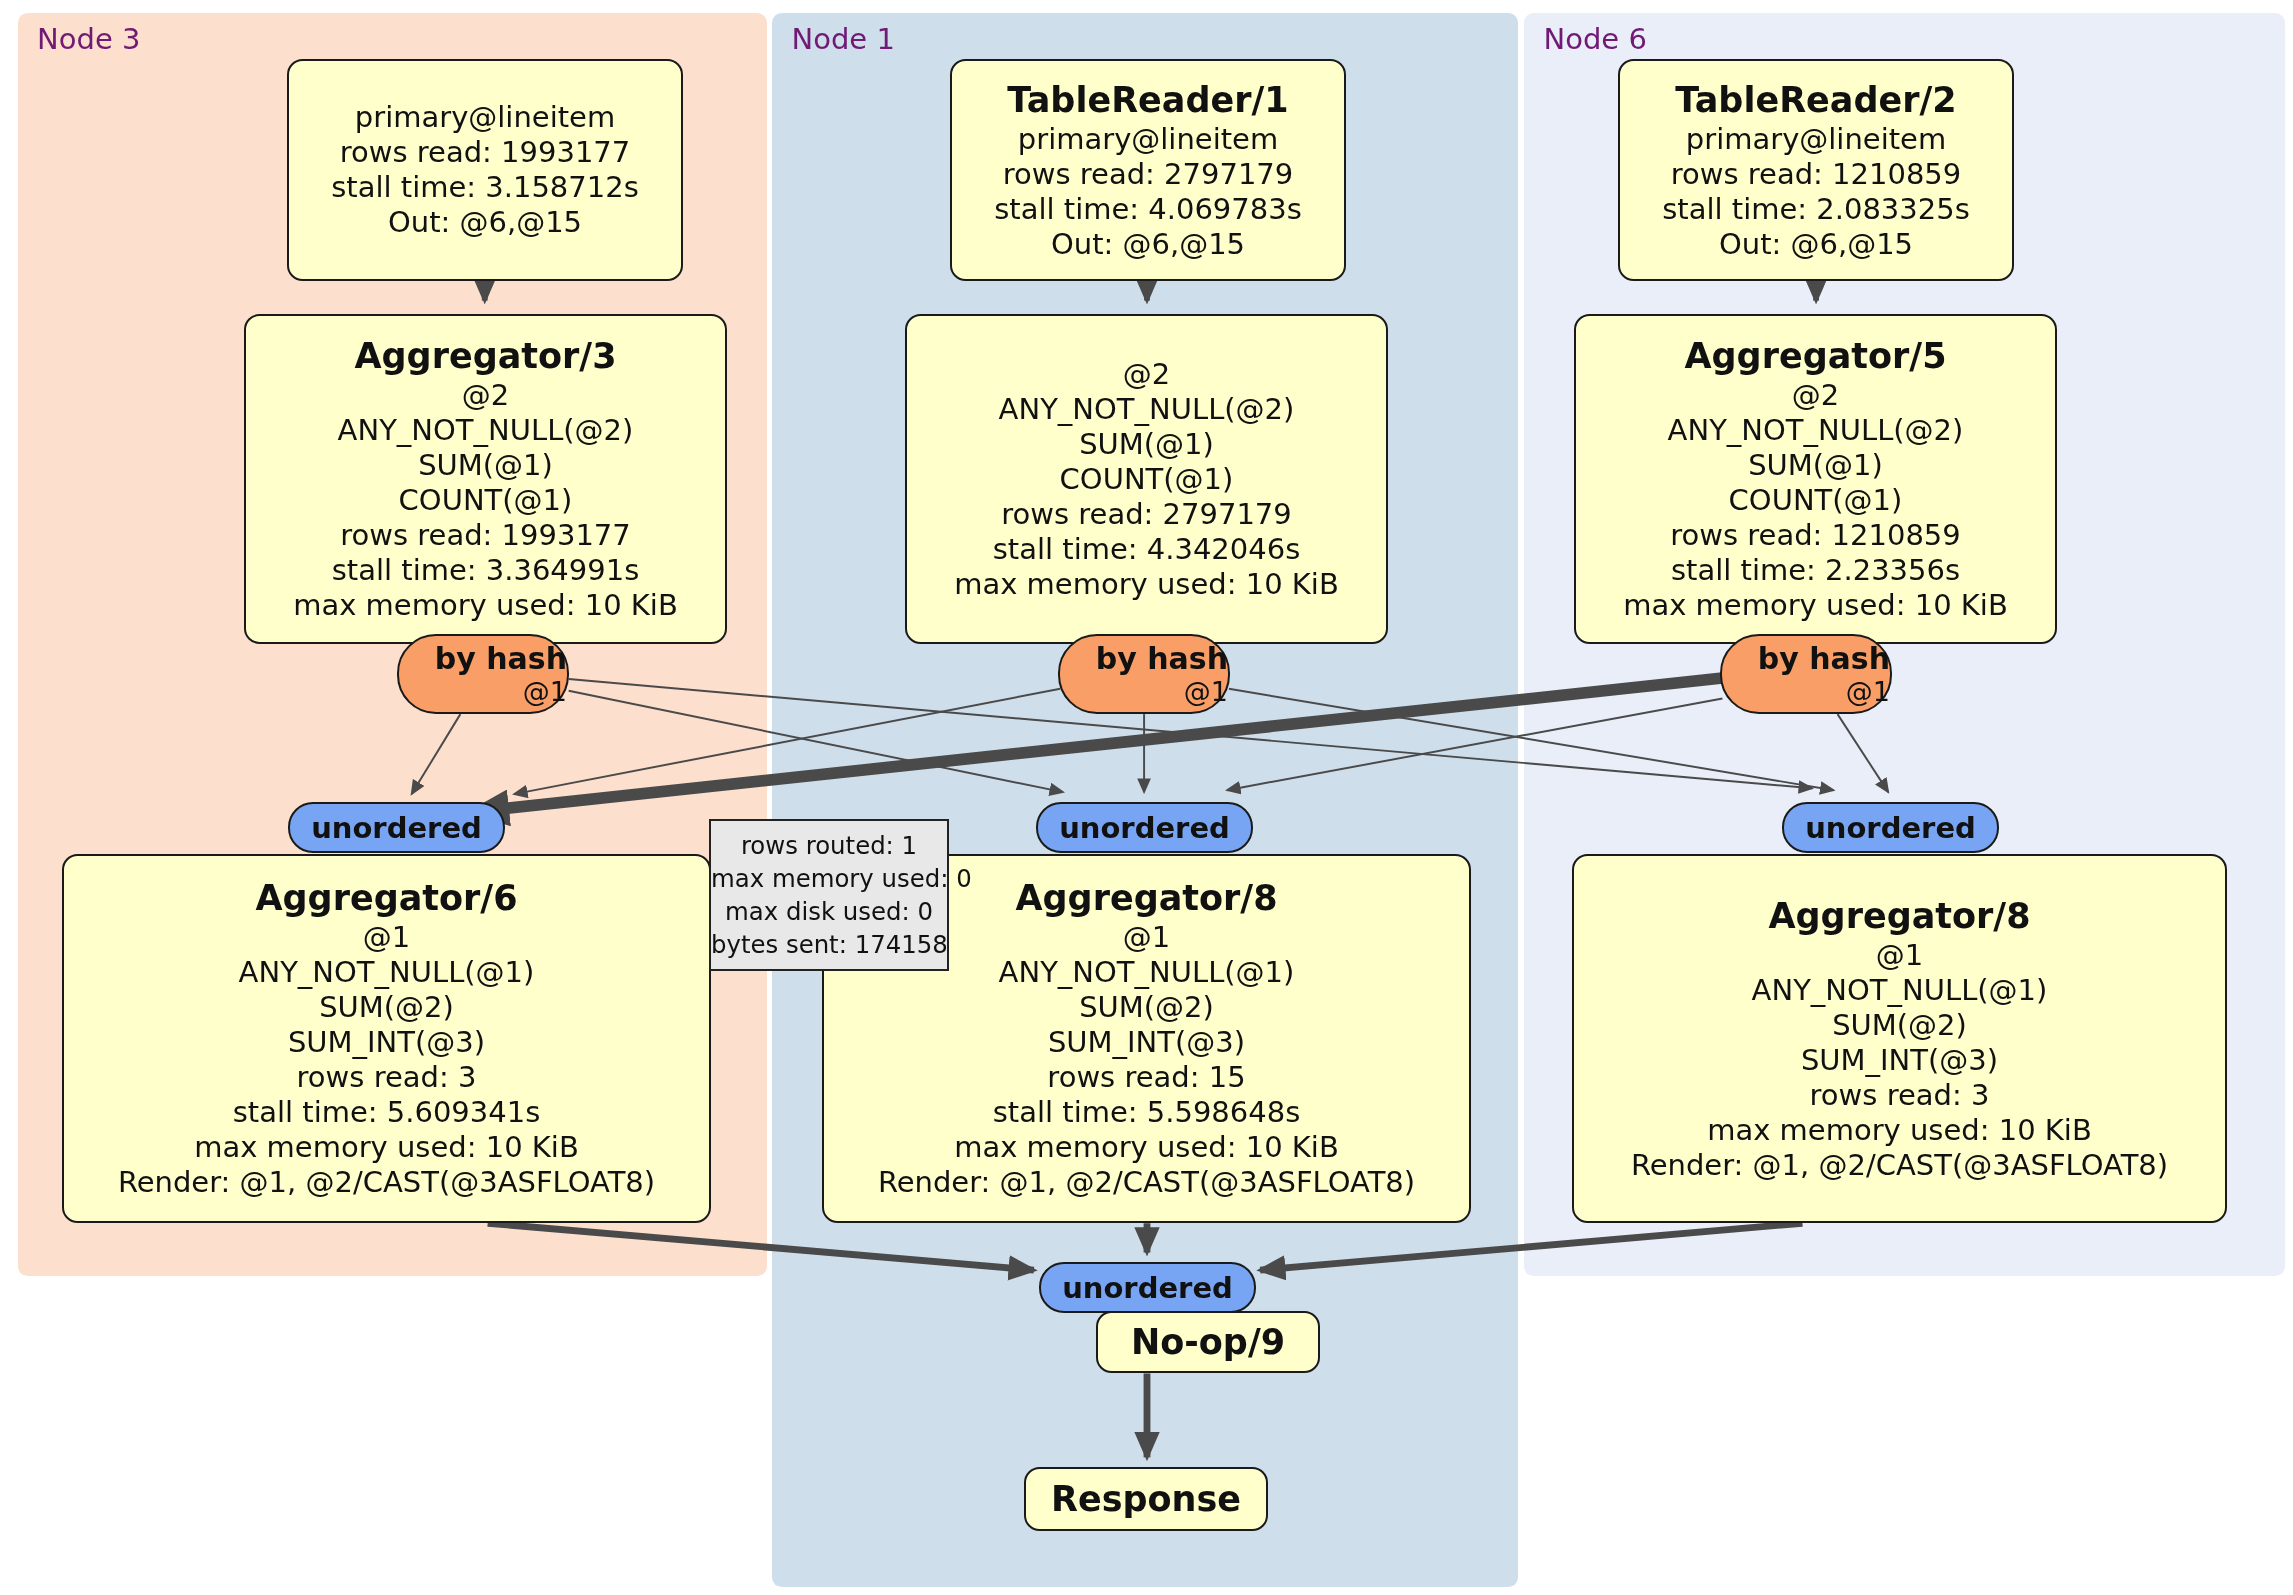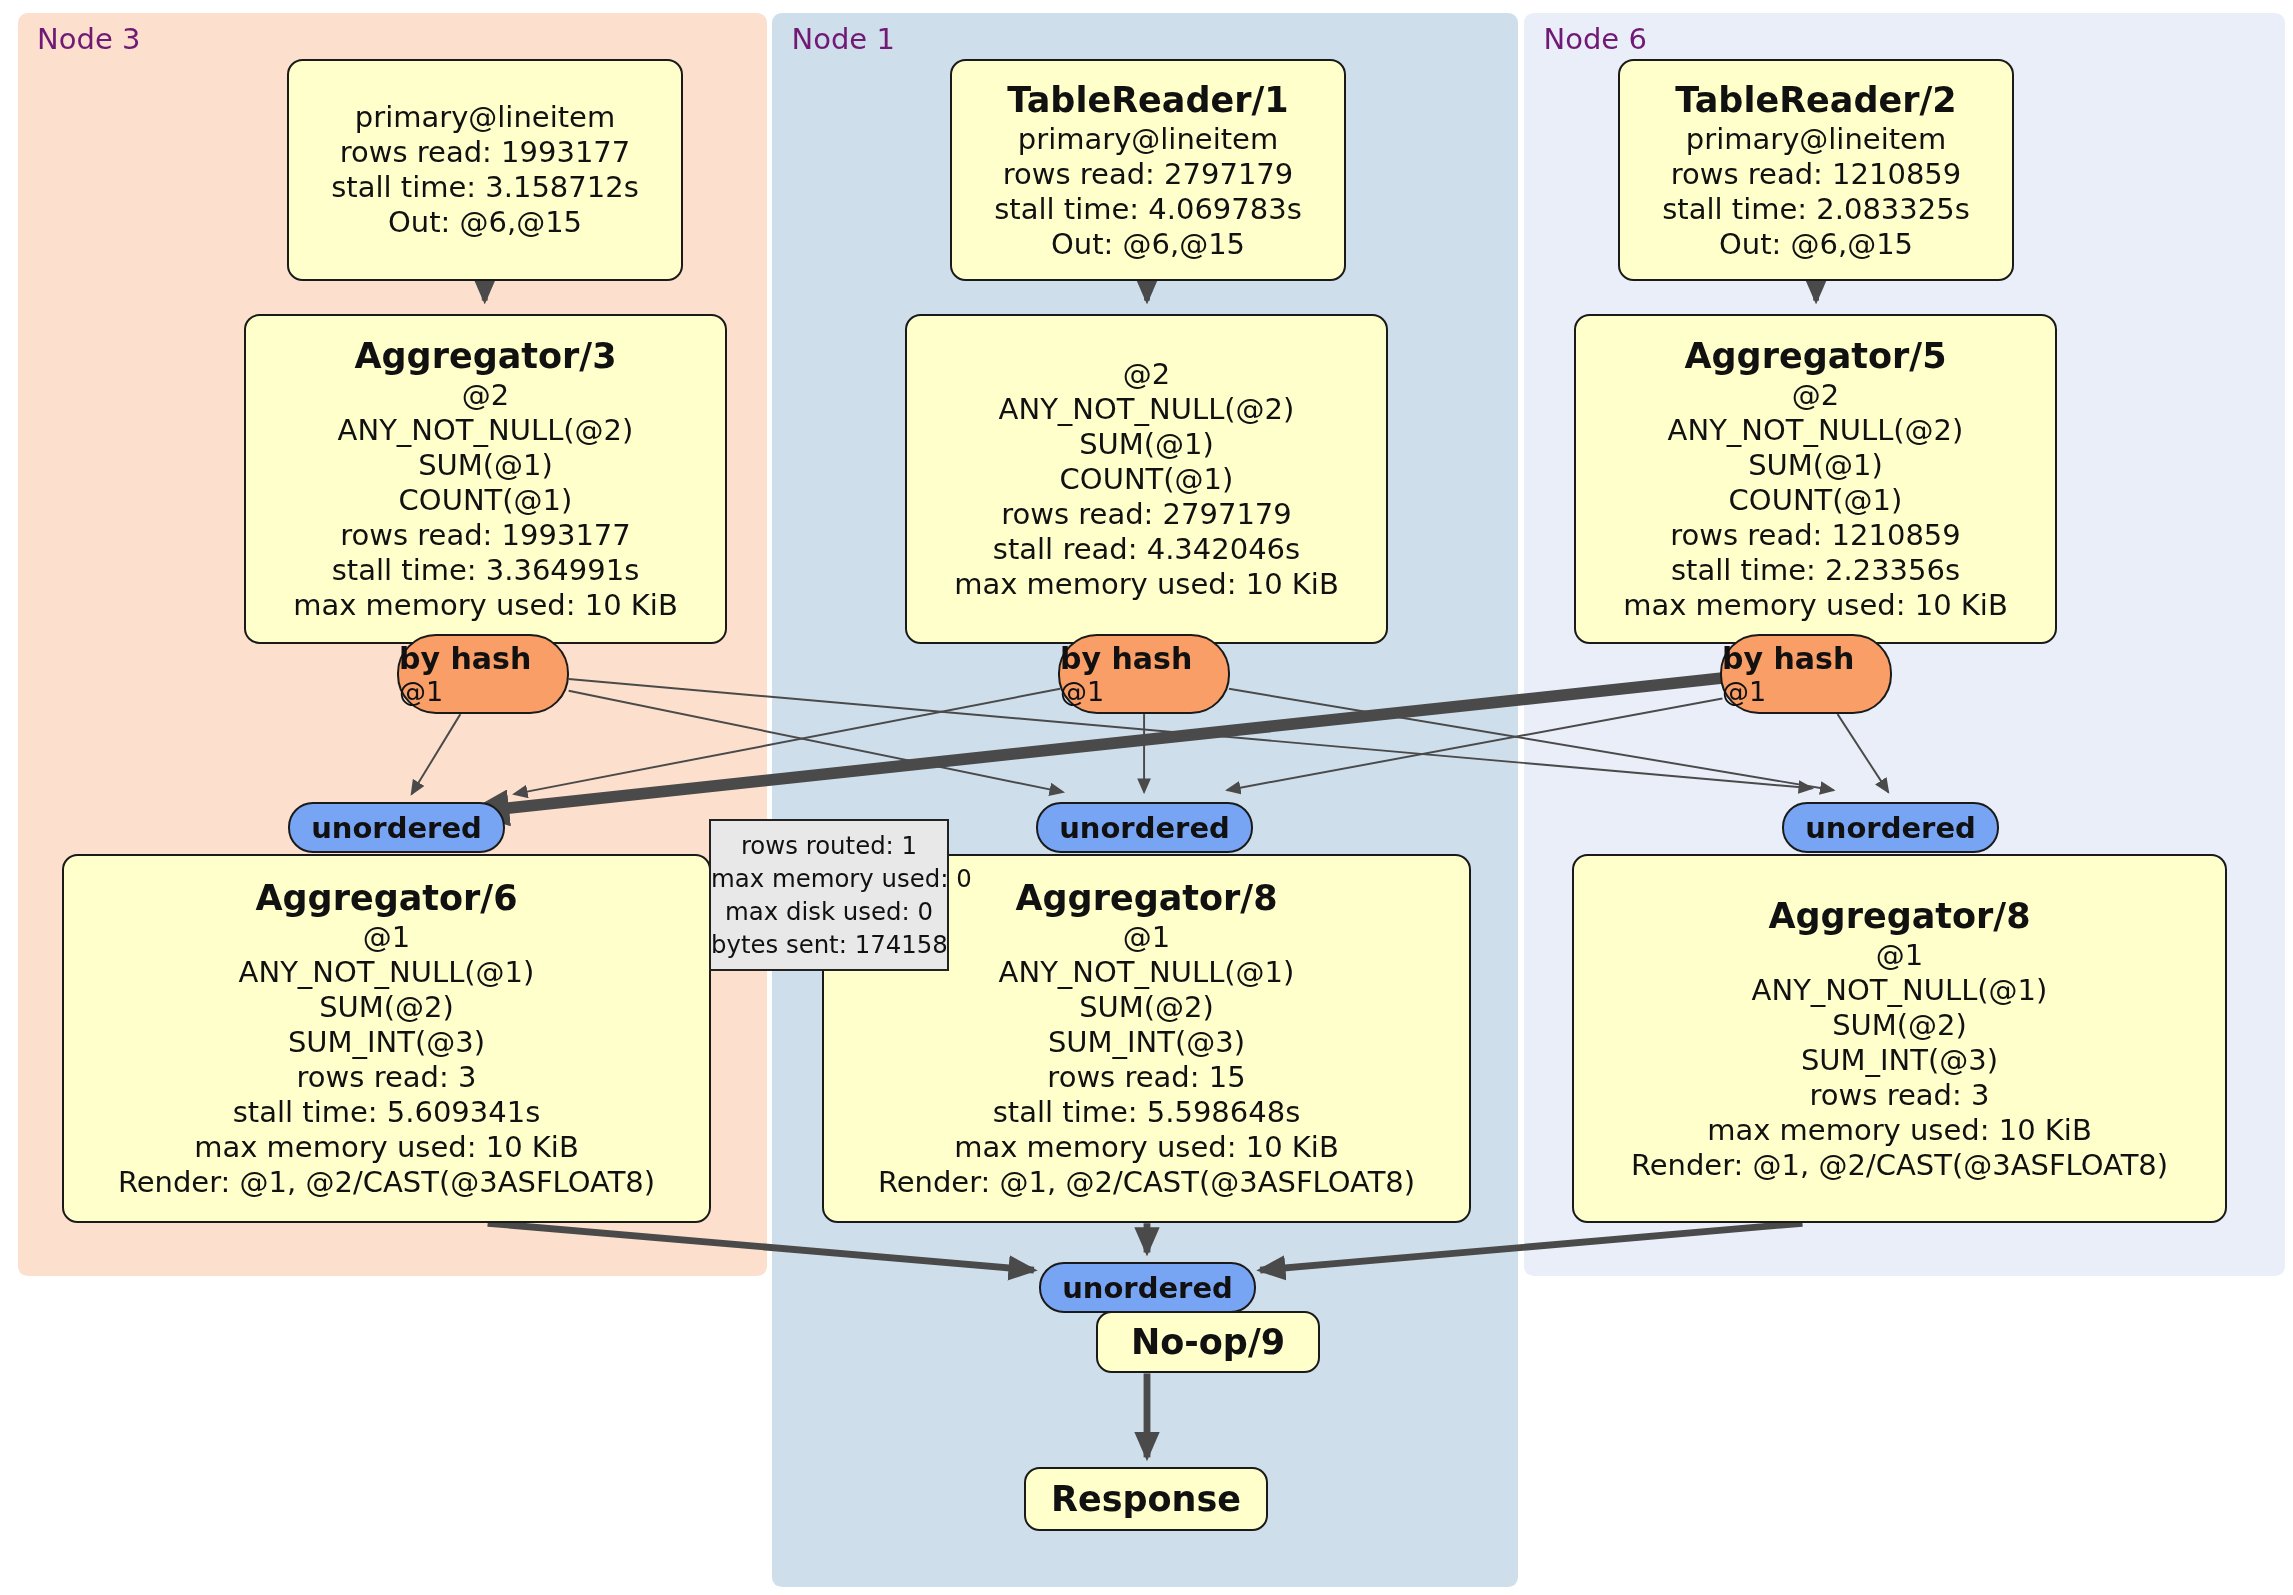--- a/index.html
+++ b/index.html
@@ -16,21 +16,21 @@
   svg#edges{position:absolute;left:0;top:0;z-index:1;}
   .proc{
     position:absolute;background:#ffffcc;border:2.9px solid #1a1a1a;border-radius:15.6px;
     z-index:2;display:flex;flex-direction:column;justify-content:center;
     text-align:center;padding:7.8px 5.9px;box-sizing:border-box;
   }
   .proc .title{font-weight:bold;font-size:35px;line-height:43px;}
   .proc .line{font-size:29px;line-height:35px;white-space:nowrap;}
   .router{
     position:absolute;background:#f89e66;border:2.9px solid #1a1a1a;border-radius:39px;
-    z-index:2;display:flex;flex-direction:column;justify-content:center;align-items:flex-start;
+    z-index:2;display:flex;flex-direction:column;justify-content:center;align-items:flex-end;
     text-align:center;box-sizing:border-box;
   }
   .router .rlabel{font-weight:bold;font-size:30px;line-height:35px;}
   .router .rdetail{font-size:27px;line-height:31px;}
   .stream{
     position:absolute;background:#77a5f3;border:2.9px solid #1a1a1a;border-radius:25px;
     z-index:2;display:flex;justify-content:center;align-items:center;
     font-weight:bold;font-size:29px;box-sizing:border-box;
   }
   #tooltip{
@@ -141,21 +141,21 @@
     <div class="line">rows read: 1993177</div>
     <div class="line">stall time: 3.364991s</div>
     <div class="line">max memory used: 10 KiB</div>
   </div>
   <div class="proc" id="agg4">
     <div class="line">@2</div>
     <div class="line">ANY_NOT_NULL(@2)</div>
     <div class="line">SUM(@1)</div>
     <div class="line">COUNT(@1)</div>
     <div class="line">rows read: 2797179</div>
-    <div class="line">stall read: 4.342046s</div>
+    <div class="line">stall time: 4.342046s</div>
     <div class="line">max memory used: 10 KiB</div>
   </div>
   <div class="proc" id="agg5">
     <div class="title">Aggregator/5</div>
     <div class="line">@2</div>
     <div class="line">ANY_NOT_NULL(@2)</div>
     <div class="line">SUM(@1)</div>
     <div class="line">COUNT(@1)</div>
     <div class="line">rows read: 1210859</div>
     <div class="line">stall time: 2.23356s</div>

